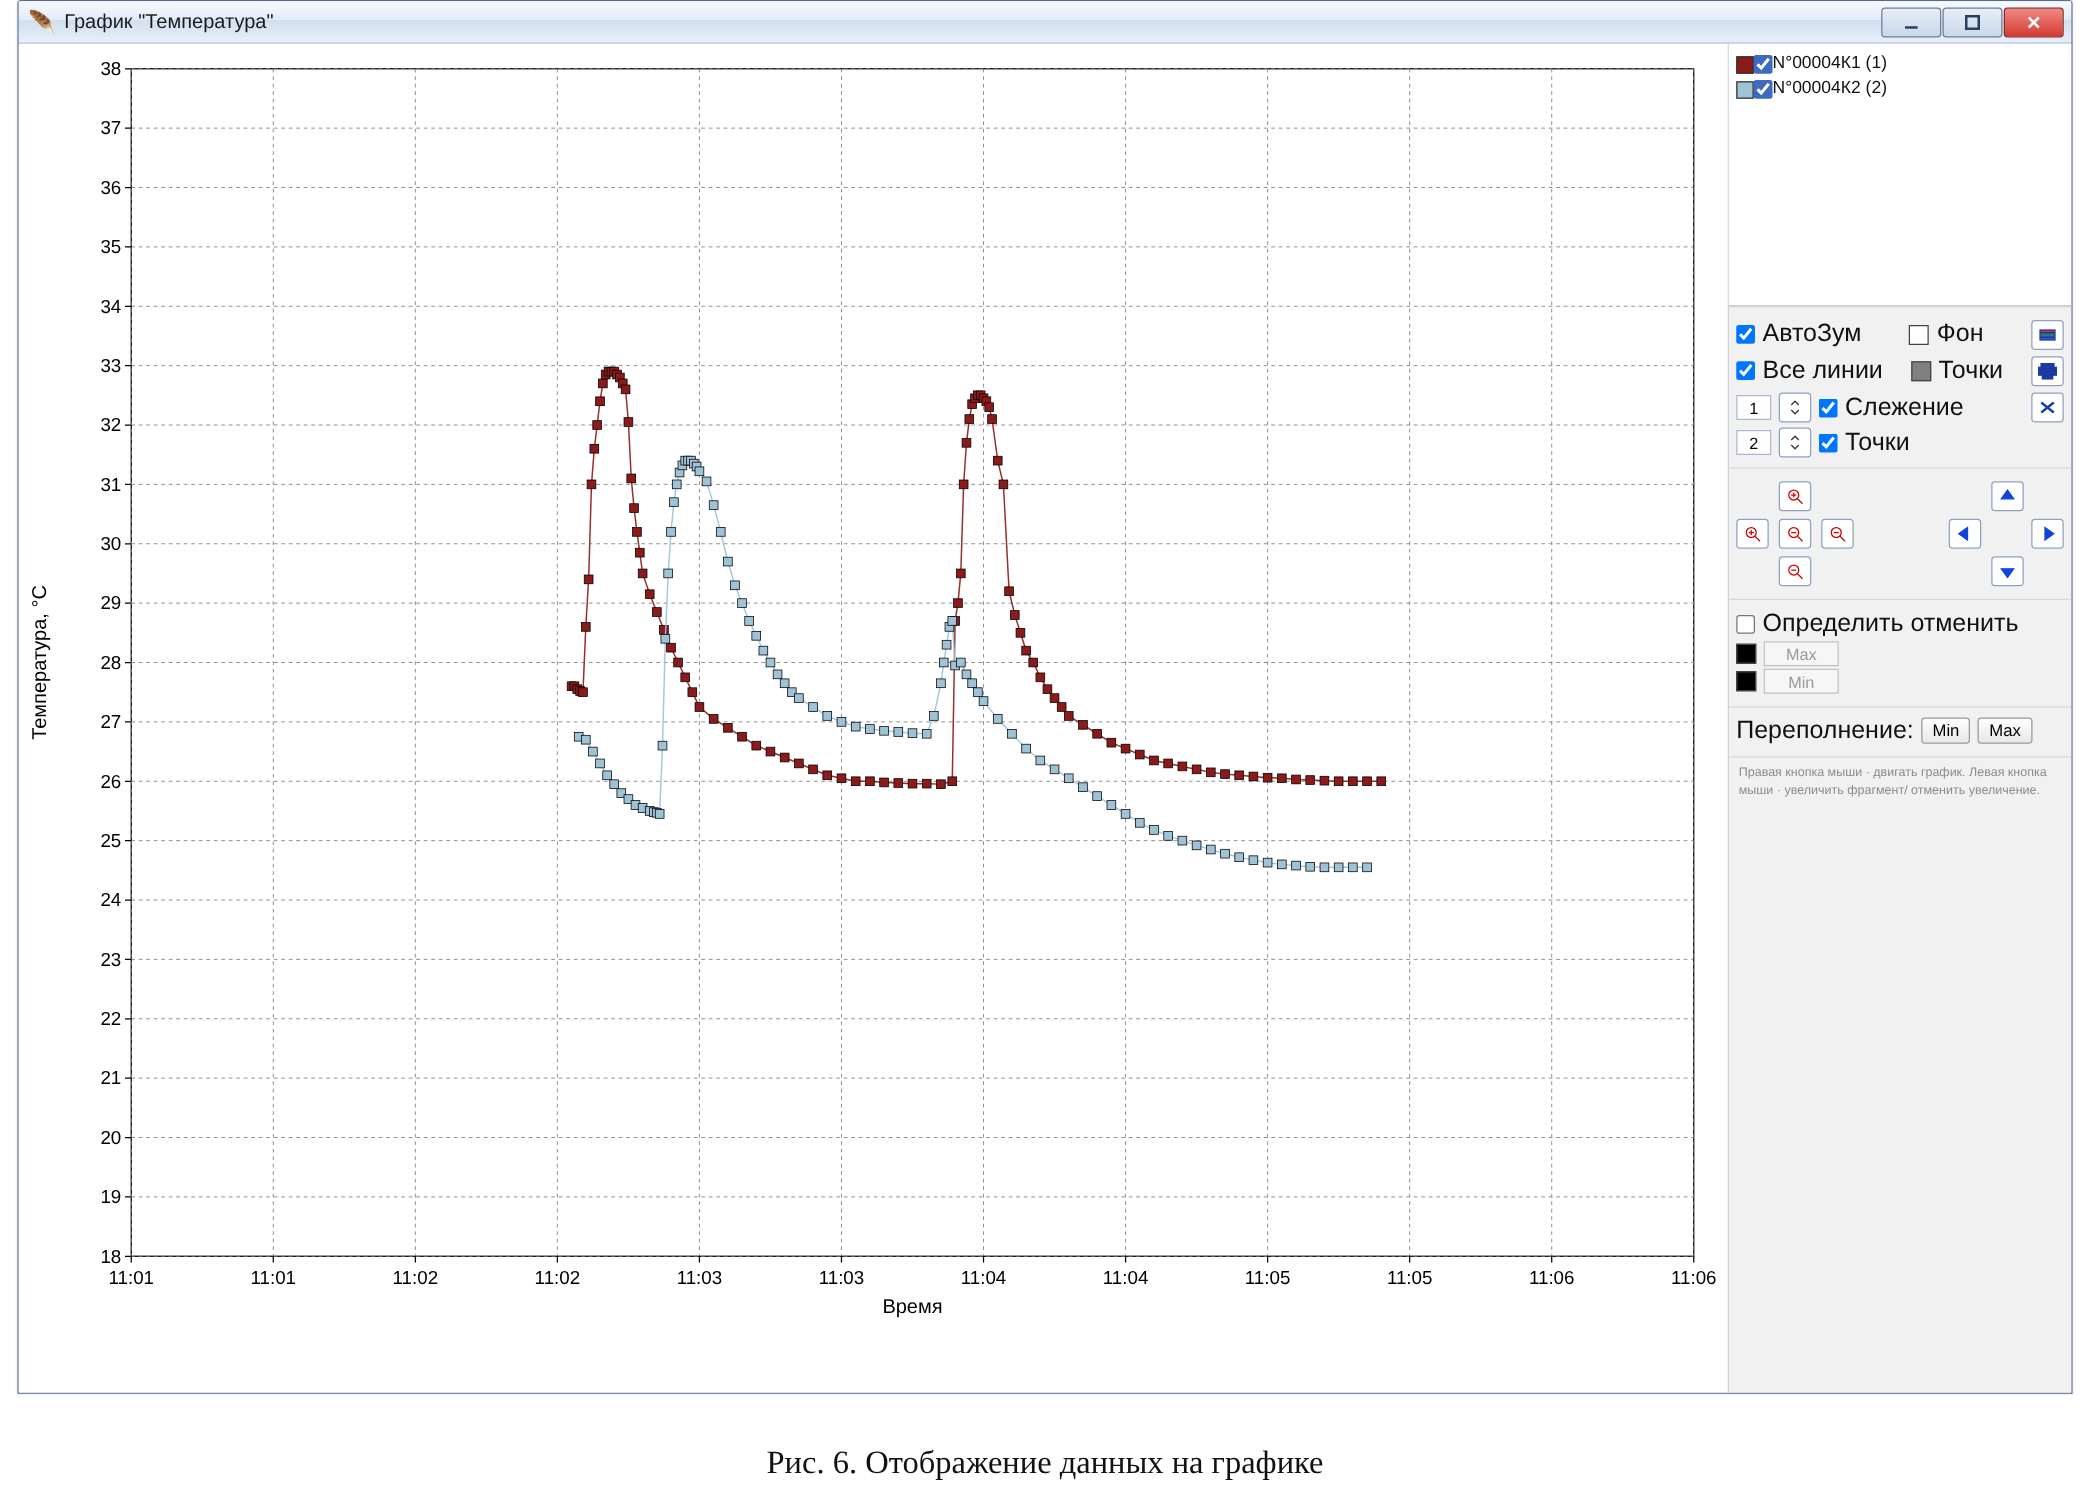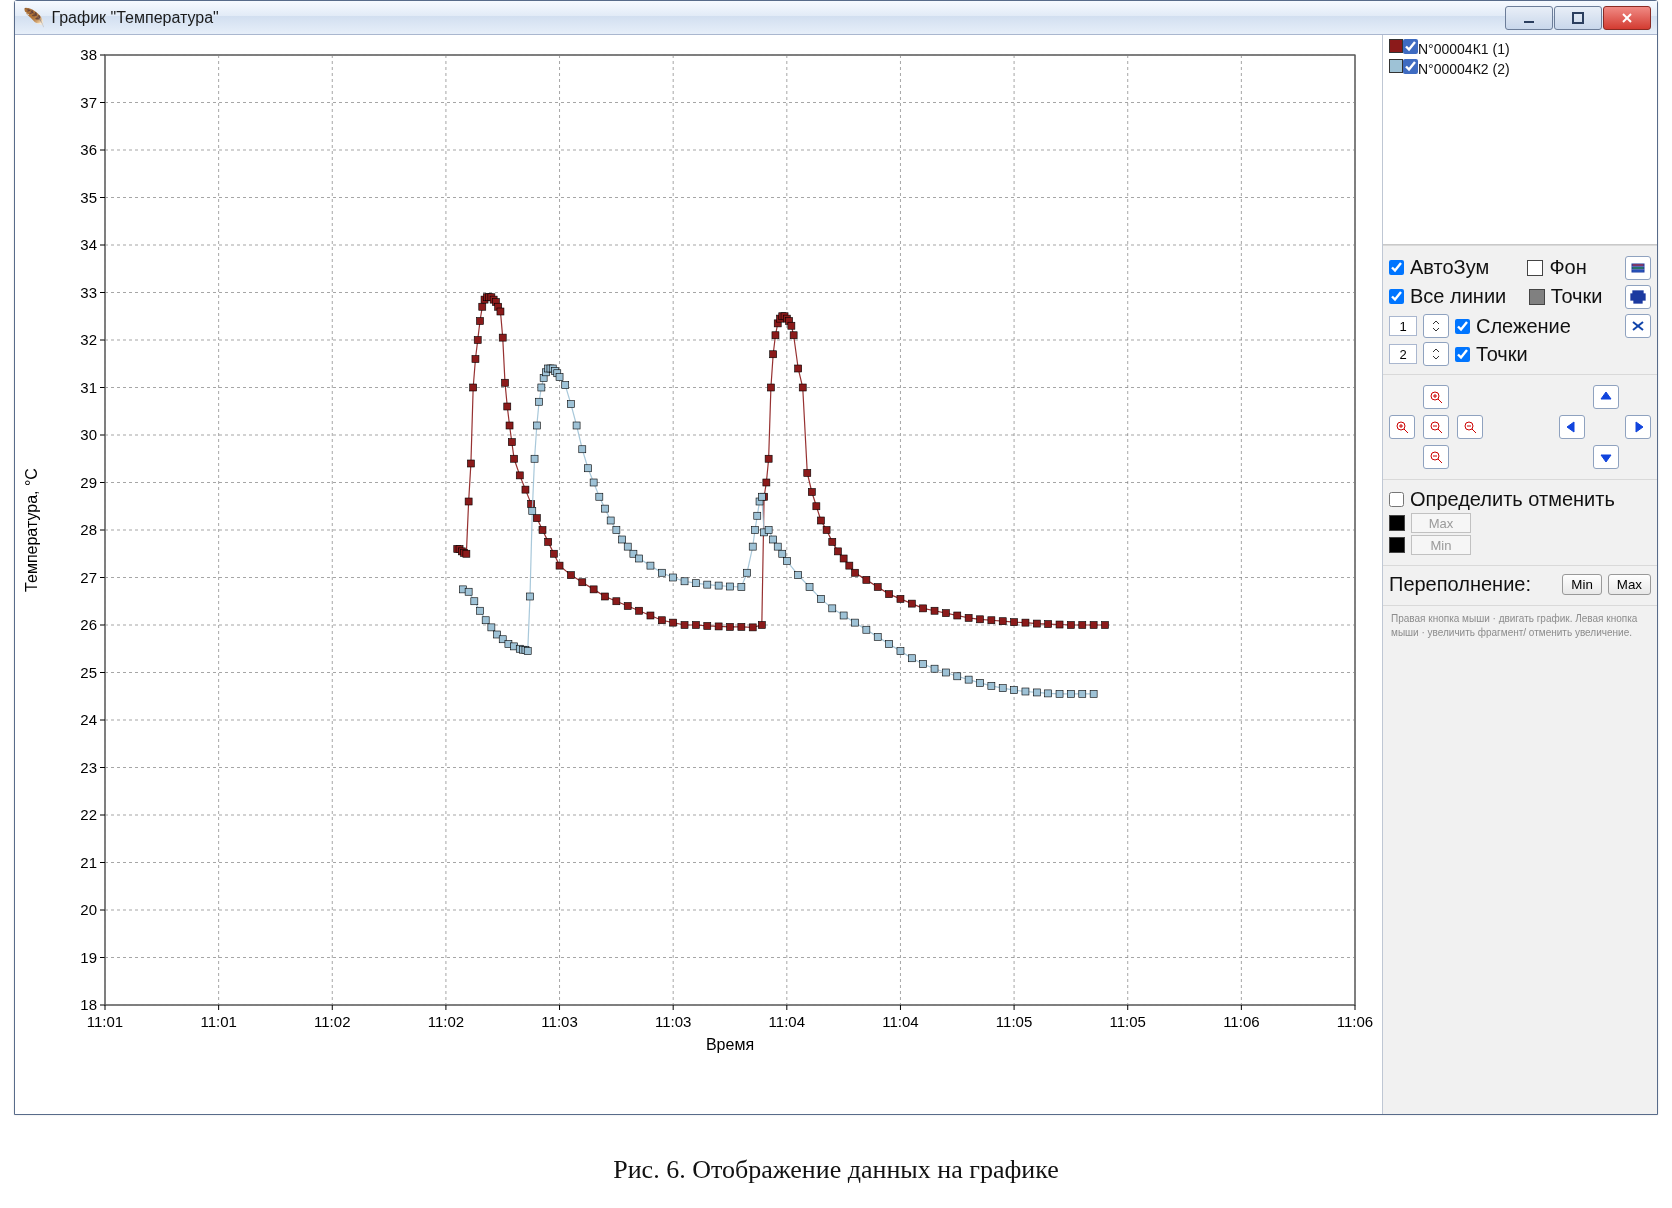--- a/index.html
+++ b/index.html
@@ -34,21 +34,21 @@
   .chart-area {
     position: relative; flex: 1; background: #fff;
   }
   .chart-area svg { position: absolute; left: 0; top: 0; }
   .side-panel {
     width: 275px; min-width: 275px; background: #f1f1f1;
     border-left: 1px solid #bfc7d4; display: flex; flex-direction: column;
     font-size: 14px;
   }
   .legend-box { background: #fff; border-bottom: 1px solid #c9c9c9; padding: 4px 6px 4px 6px; height: 210px; }
-  .legend-row { display: flex; align-items: flex-start; gap: 0; line-height: 20px; }
+  .legend-row { display: flex; align-items: flex-end; gap: 0; line-height: 20px; }
   .legend-swatch { width: 14px; height: 14px; border: 1px solid #333; }
   .legend-cb { accent-color:#3e6bc1; }
   .ctrl-block { padding: 6px 6px; border-top: 1px solid #d9d9d9; }
   .ctrl-row { display: flex; align-items: center; gap: 6px; margin: 2px 0; }
   .ctrl-col { display:flex; flex-direction:column; gap:2px; }
   .color-cell { width: 16px; height: 16px; border: 1px solid #444; }
   .sm-label { font-size: 20px; }
   .spin-icon, .tool-btn {
     width: 26px; height: 24px; border: 1px solid #8fa2bf; border-radius: 3px;
     display: inline-flex; align-items: center; justify-content: center; background:#fff; cursor:pointer;
@@ -571,21 +571,21 @@
         </div>
         <div class="ctrl-row">
           <span class="color-cell" style="background:#000"></span>
           <input class="input-small disabled" disabled="" value="Max" style="">
         </div>
         <div class="ctrl-row">
           <span class="color-cell" style="background:#000"></span>
           <input class="input-small disabled" disabled="" value="Min" style="">
         </div>
       </div>
-      <div class="ctrl-block ctrl-row" style="justify-content:space-between">
+      <div class="ctrl-block ctrl-row" style="justify-content:flex-start">
         <span class="sm-label">Переполнение:</span>
         <div class="ctrl-row">
           <button class="btn-min">Min</button>
           <button class="btn-min">Max</button>
         </div>
       </div>
       <div class="hint-box">Правая кнопка мыши · двигать график.
 Левая кнопка мыши · увеличить фрагмент/ отменить увеличение.</div>
     </div>
   </div>

